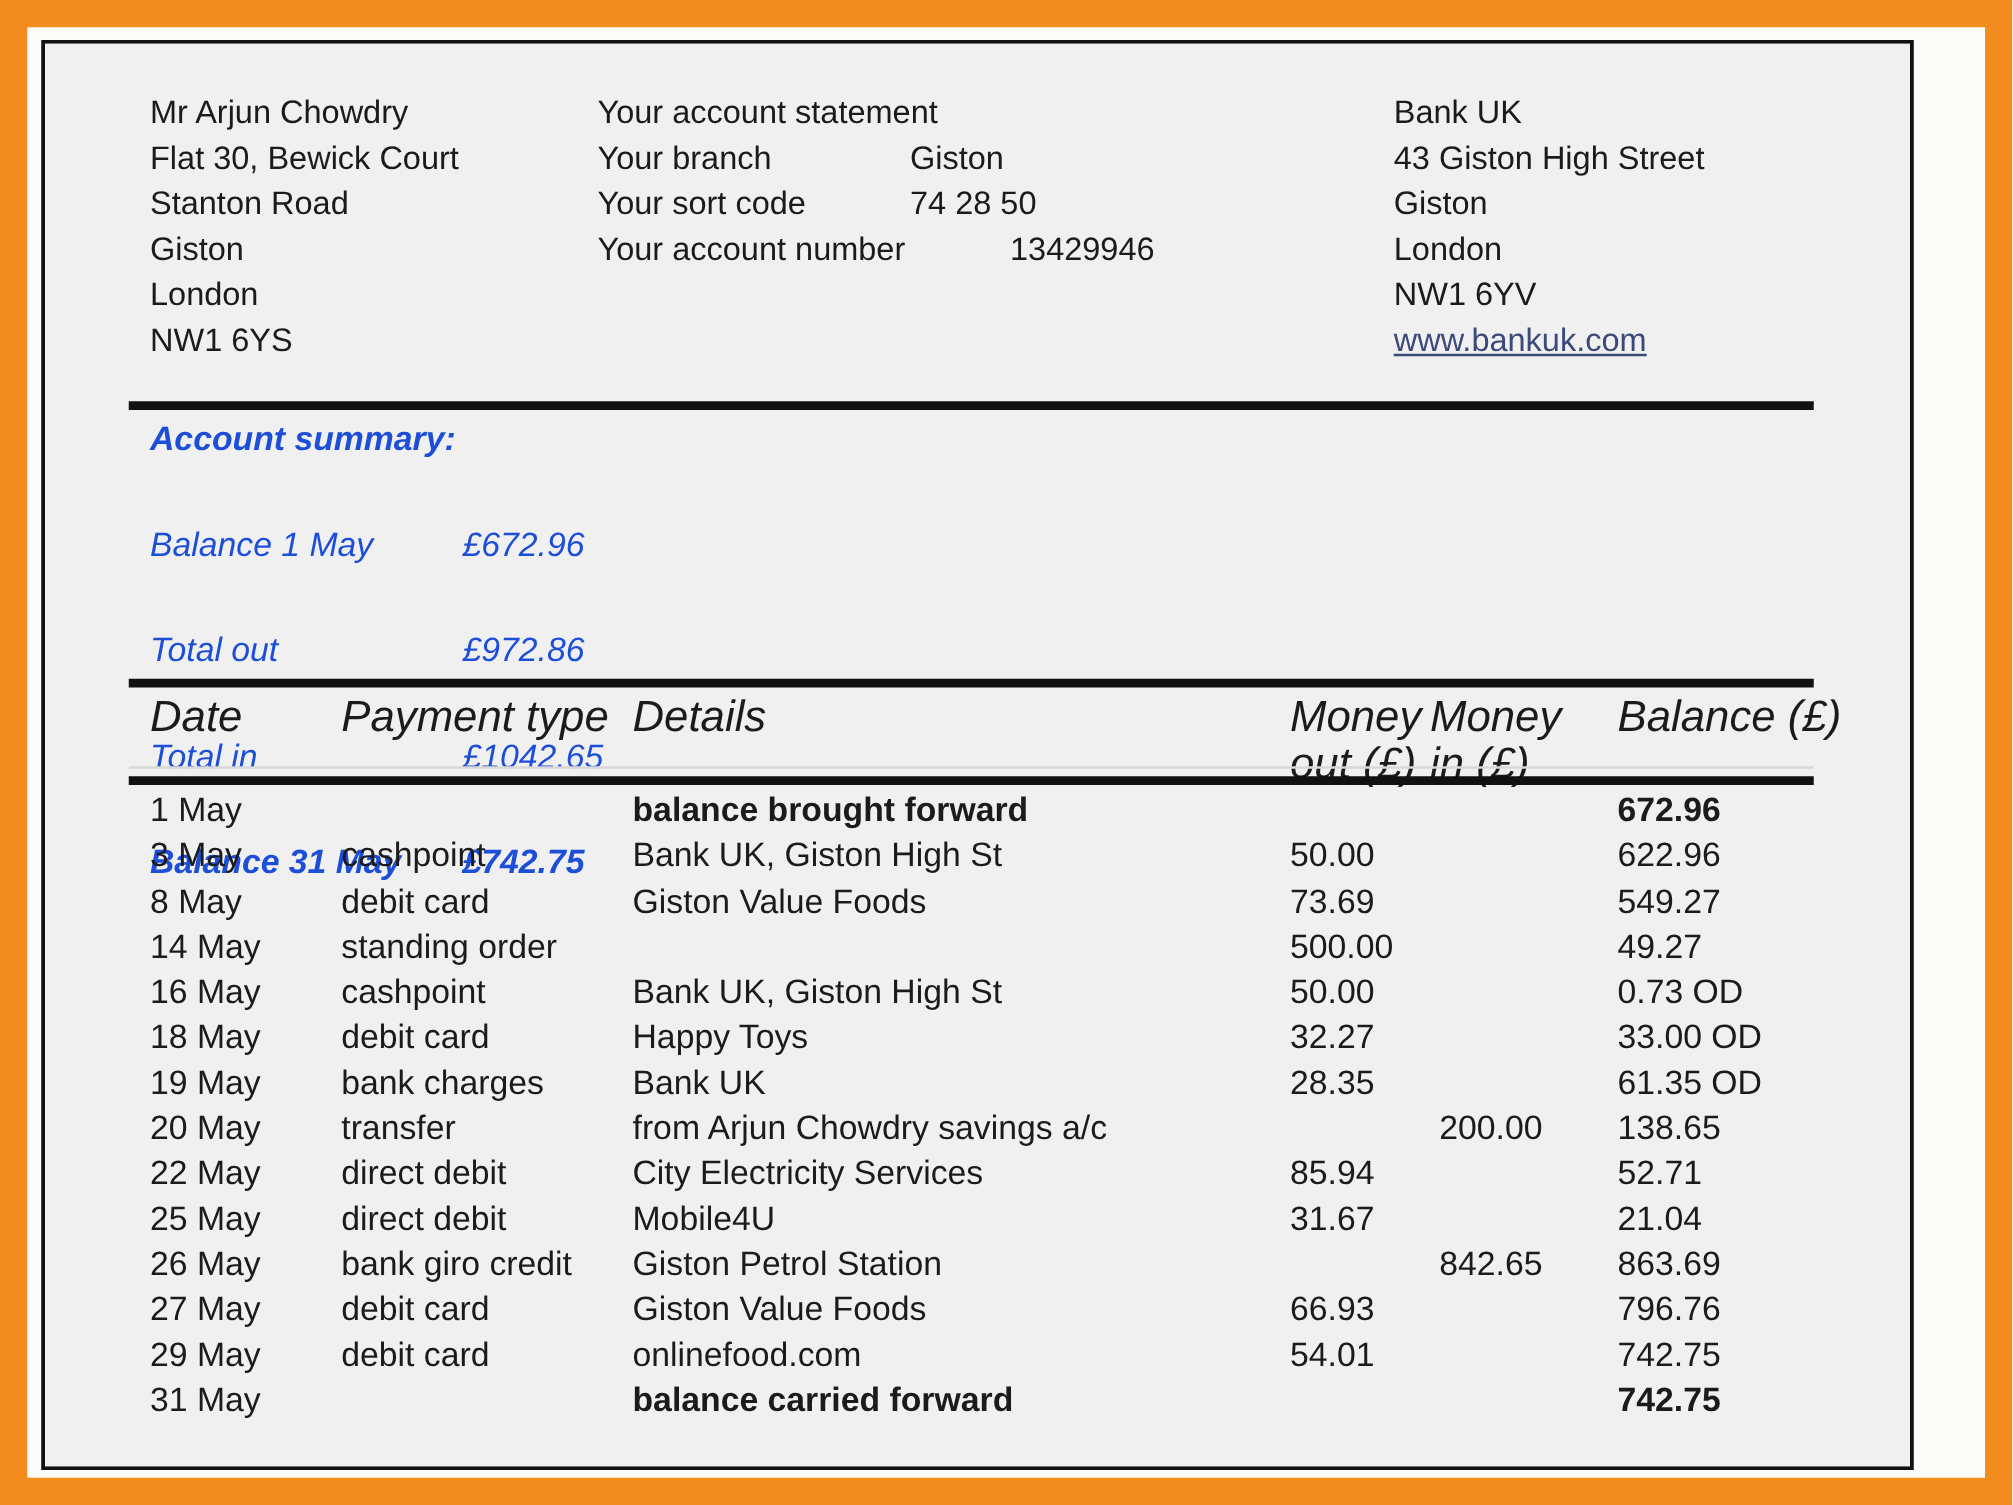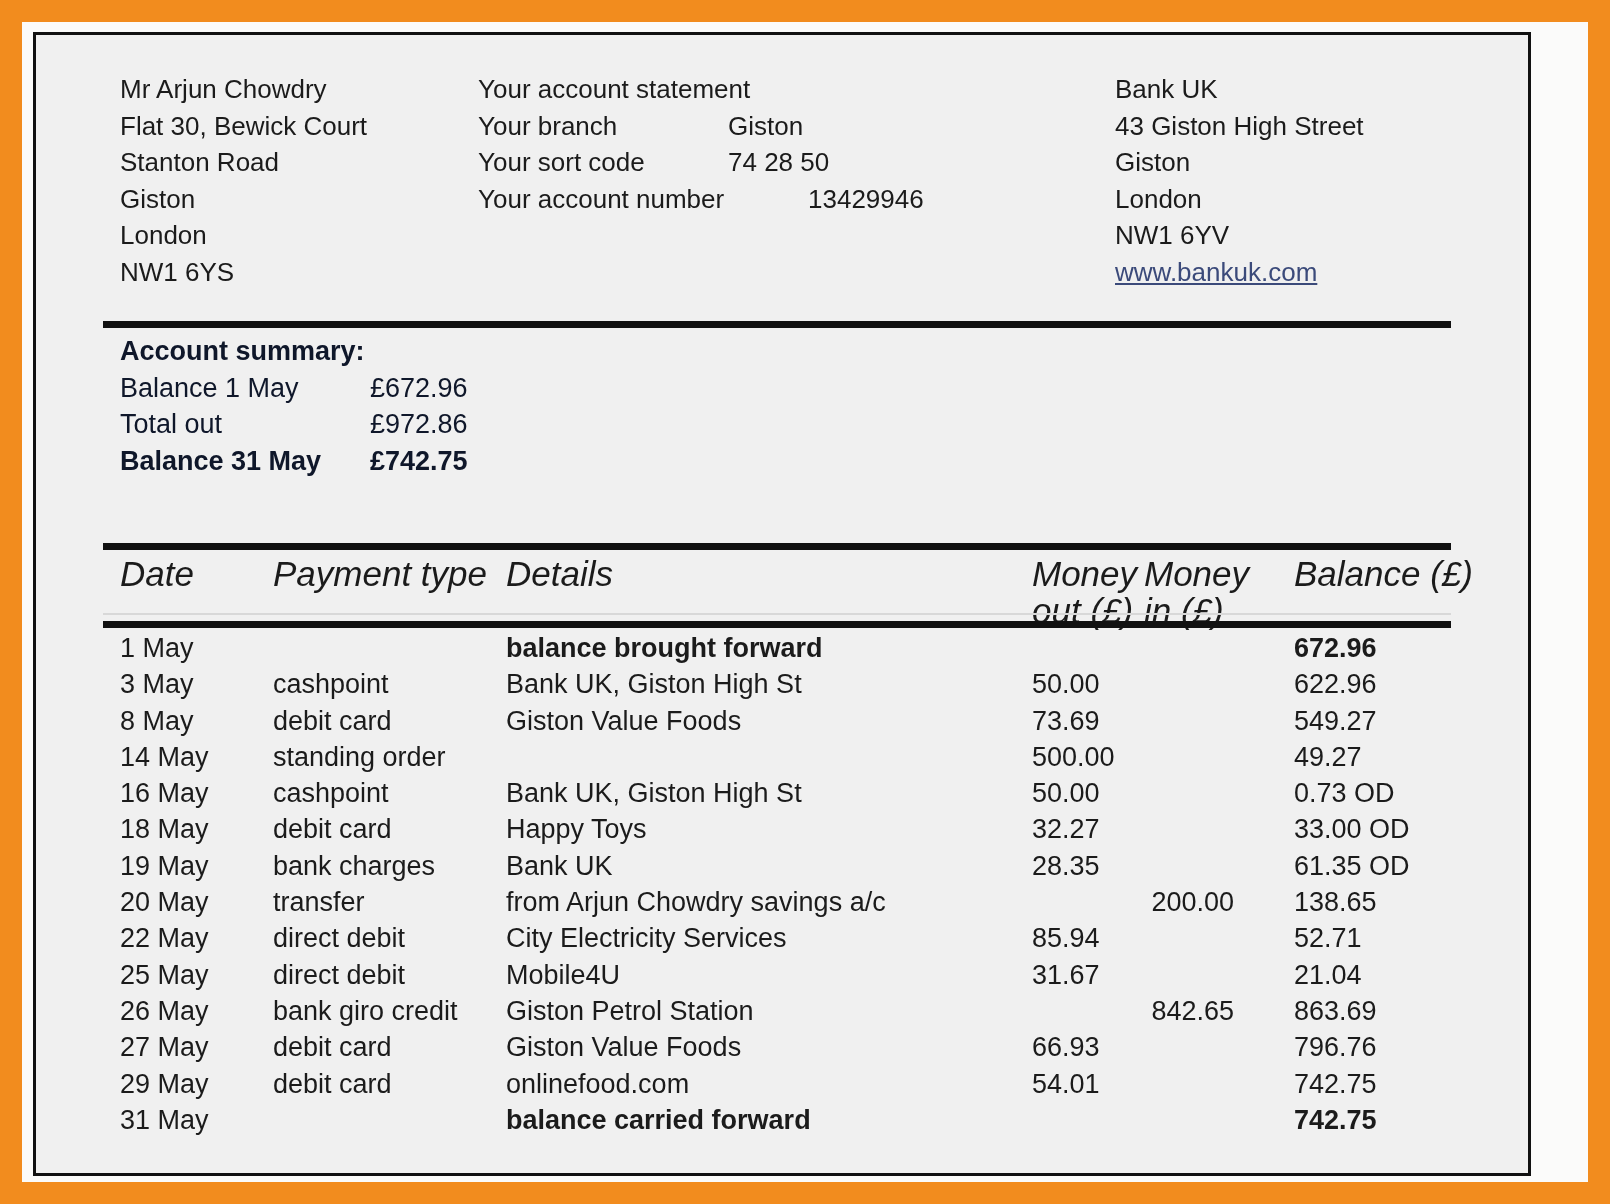--- a/index.html
+++ b/index.html
@@ -114,25 +114,26 @@
     height: 2px;
     background: #d8d8d8;
   }
 
   
   .summary {
     position: absolute;
     left: 84px;
     top: 298px;
     font-size: 27px;
-    color: #0f172a;
+    color: #1d4ed8;
     line-height: 36.5px;
     white-space: nowrap;
-  }
-  .summary .srow { display: block; position: relative; height: 36.5px; }
+    font-style: italic;
+  }
+  .summary .srow { display: block; position: relative; height: 36.5px; margin-top: 48px; }
   .summary .slabel { display: inline-block; }
   .summary .sval { position: absolute; left: 250px; top: 0; }
   .summary .title { font-weight: bold; display: block; height: 36.5px; }
   .summary .bold { font-weight: bold; }
 
   
   .table-head {
     position: absolute;
     left: 0;
     top: 520px;
@@ -239,20 +240,24 @@
       <span class="srow">
         <span class="slabel">Balance 1 May</span>
         <span class="sval">£672.96</span>
       </span>
 
       <span class="srow">
         <span class="slabel">Total out</span>
         <span class="sval">£972.86</span>
       </span>
 
+      <span class="srow">
+        <span class="slabel">Total in</span>
+        <span class="sval">£1042.65</span>
+      </span>
 
       <span class="srow">
         <span class="slabel bold">Balance 31 May</span>
         <span class="sval bold">£742.75</span>
       </span>
     </div>
 
     <div class="rule-thick" style="top: 508px;"></div>
 
     <div class="table-head">

